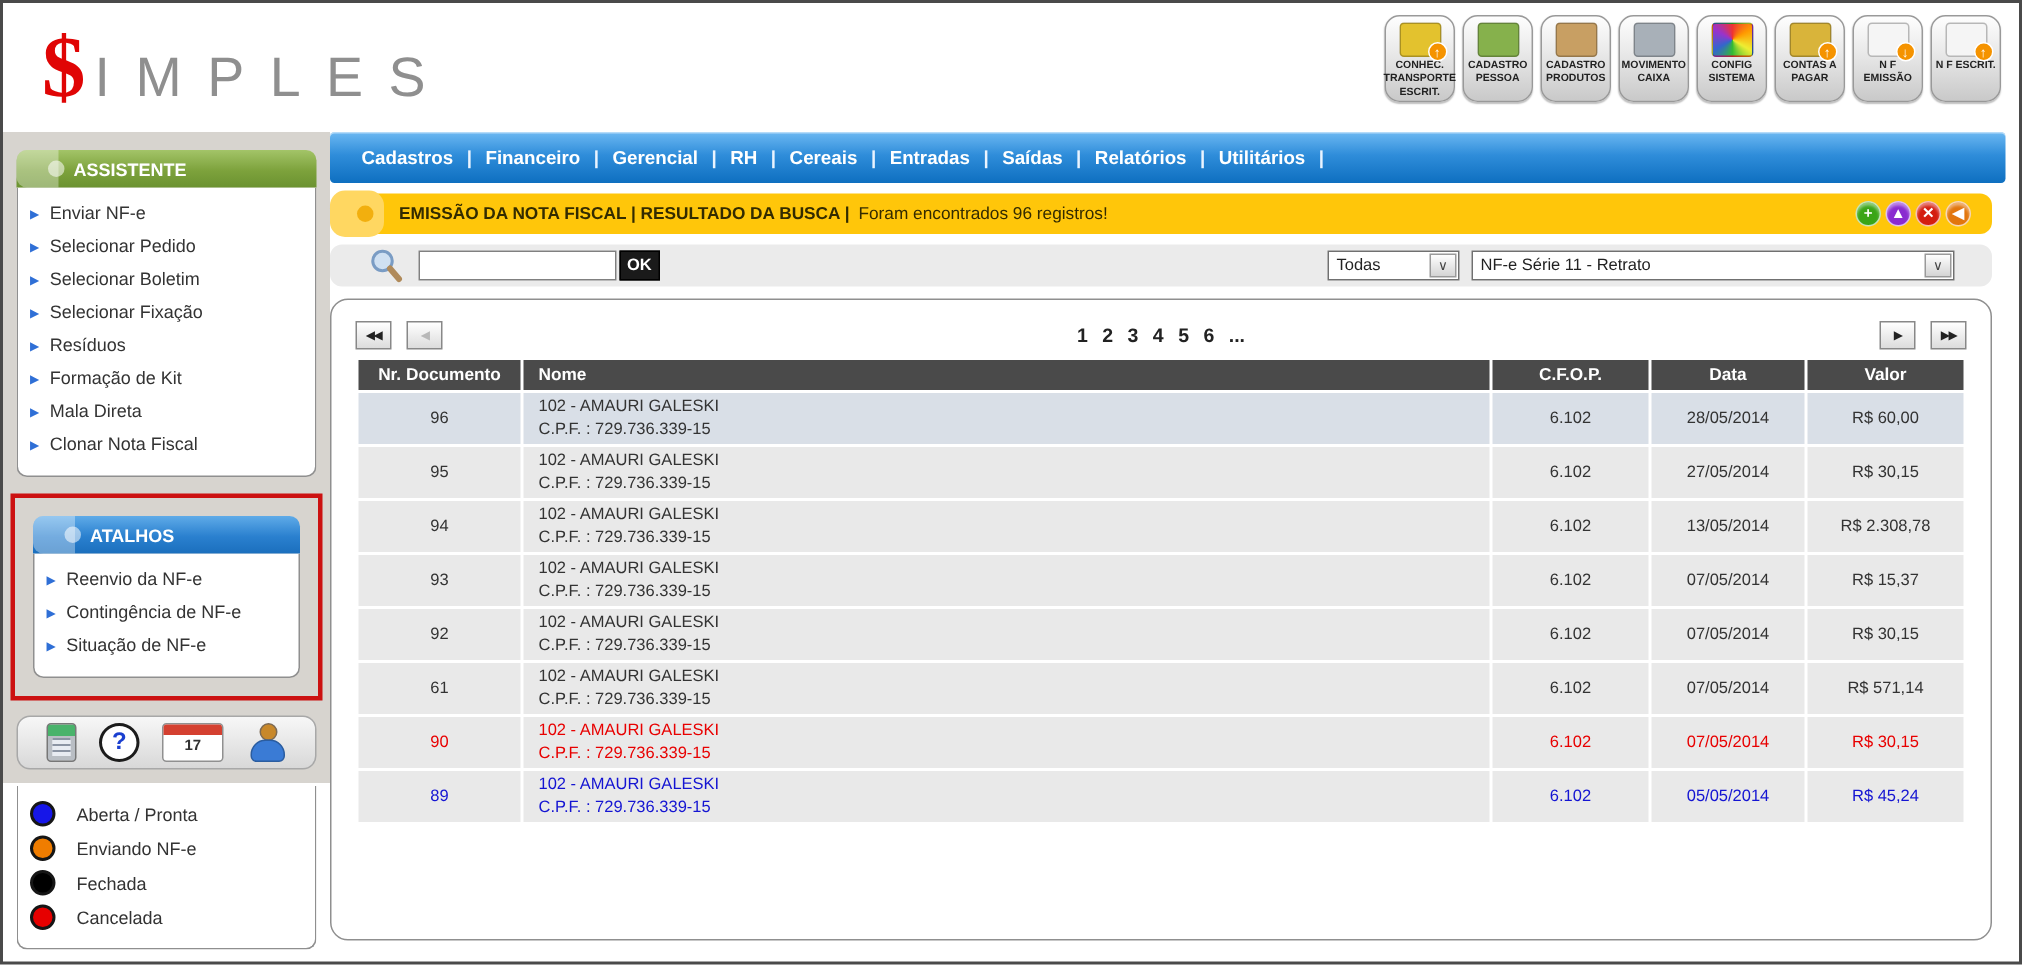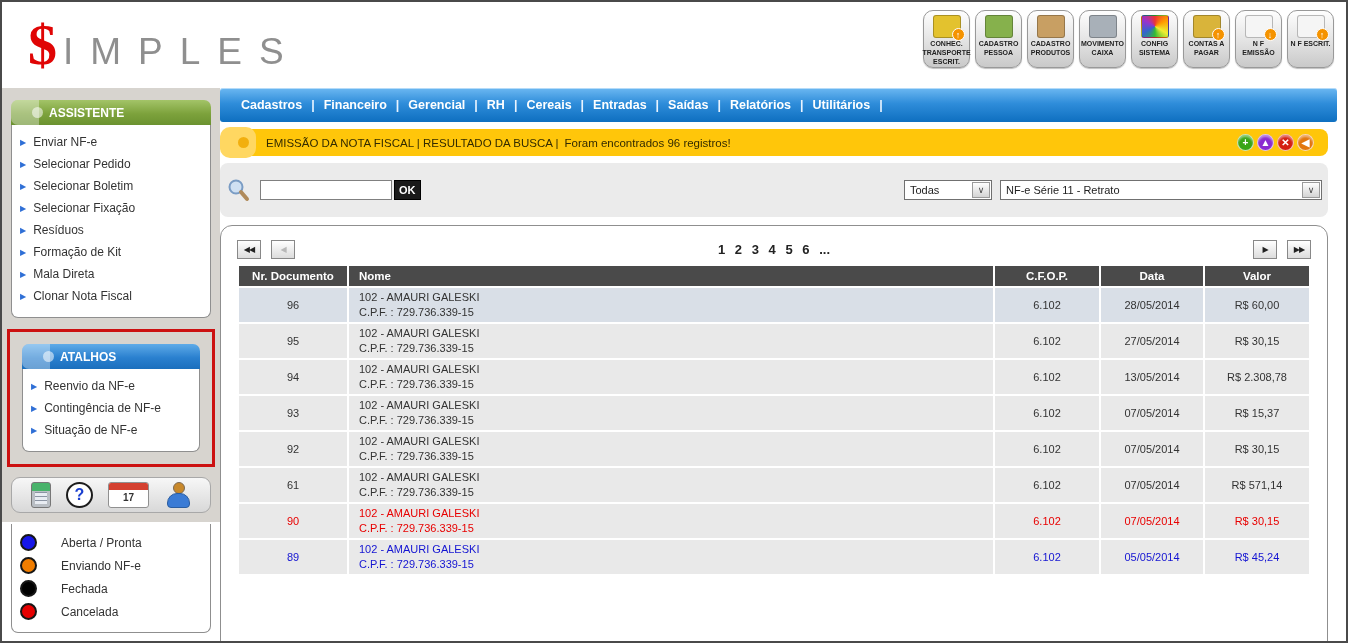--- a/index.html
+++ b/index.html
@@ -55,47 +55,47 @@
   .calc-icon::after { content:""; position:absolute; left:3px; right:3px; bottom:3px; height:12px;
     background:repeating-linear-gradient(0deg,#e8ecf2 0 3px,#8b94a3 3px 4px), repeating-linear-gradient(90deg,#e8ecf2 0 4px,#8b94a3 4px 5px); }
   .help-icon { width:27px; height:26px; background:#fff; border:2px solid #1c1c1c; border-radius:50%; display:flex; align-items:center; justify-content:center;
     color:#1a3fd0; font-weight:bold; font-size:16px; cursor:pointer; }
   .calendar-icon { width:41px; height:26px; background:#fff; border:1px solid #909090; border-radius:3px; position:relative; cursor:pointer;
     font-size:10px; font-weight:bold; color:#333; text-align:center; padding-top:10px; line-height:1; }
   .calendar-icon::before { content:""; position:absolute; left:0; right:0; top:0; height:7px; background:#d44030; border-radius:2px 2px 0 0; }
   .user-icon { width:27px; height:26px; position:relative; cursor:pointer; }
   .user-icon::before { content:""; position:absolute; left:9px; top:0; width:10px; height:10px; border-radius:50%; background:#c8882a; border:1px solid #7c6a54; }
   .user-icon::after { content:""; position:absolute; left:3px; bottom:0; width:21px; height:13px; border-radius:10px 10px 4px 4px; background:#3a7bd5; border:1px solid #2b5da0; }
-  .legend-item { display:flex; align-items:center; gap:24px; padding:3px 2px; font-size:12px; color:#333; cursor:default; }
+  .legend-item { display:flex; align-items:center; gap:14px; padding:3px 2px; font-size:12px; color:#333; cursor:default; }
   .legend-dot { width:17px; height:17px; border-radius:50%; border:2px solid #161616; flex:none; }
   
   .content { flex:1; min-width:0; }
   .navbar {
     height:34px; margin-right:9px; border-radius:3px;
     background:linear-gradient(180deg,#6cb8f2 0%,#2f8dda 45%,#0e6fc0 100%);
     display:flex; align-items:center; padding-left:16px; color:#fff; font-size:12.5px; font-weight:bold;
     box-shadow:inset 0 1px 0 rgba(255,255,255,.5);
   }
   .nav-item { padding:0 5px; cursor:pointer; white-space:nowrap; }
   .nav-sep { padding:0 4px; color:#eaf4ff; cursor:default; }
   .banner {
     height:27px; margin:7px 18px 0 0; background:#ffc60a; border-radius:10px 8px 8px 10px;
     display:flex; align-items:center; position:relative; padding-left:46px; color:#332b00; font-size:11.5px;
   }
   .banner-tab { position:absolute; left:0; top:-2px; width:36px; height:31px; background:#ffd761; border-radius:10px; }
   .banner-tab::after { content:""; position:absolute; right:7px; top:10px; width:11px; height:11px; border-radius:50%; background:#f0a800; opacity:.85; }
-  .banner-title { font-weight:normal; margin-right:6px; white-space:nowrap; }
+  .banner-title { font-weight:bold; margin-right:6px; white-space:nowrap; }
   .banner-msg { white-space:nowrap; }
   .banner-buttons { margin-left:auto; margin-right:14px; display:flex; gap:3px; }
   .circle-btn { width:17px; height:17px; border-radius:50%; color:#fff; font-size:10px; font-weight:bold;
     display:flex; align-items:center; justify-content:center; cursor:pointer; border:1px solid rgba(255,255,255,.7);
     box-shadow:inset 0 2px 2px rgba(255,255,255,.45); line-height:1; }
   .search-strip {
-    height:54px; margin:7px 18px 0 0; background:#ebebeb; border-radius:8px;
-    display:flex; align-items:center; padding:0 6px;
+    height:28px; margin:7px 18px 0 0; background:#ebebeb; border-radius:8px;
+    display:flex; align-items:center; padding:0 25px;
   }
   .search-input { width:132px; height:20px; border:1px solid #808080; margin-left:10px; font-size:12px; padding:0 3px; font-family:inherit; }
   .ok-btn { height:20px; background:#1a1a1a; color:#fff; font-weight:bold; font-size:11px; border:1px solid #000; padding:0 4px; margin-left:2px; cursor:pointer; font-family:inherit; }
   .filters { margin-left:auto; display:flex; gap:8px; }
   .combo { height:20px; background:#fff; border:1px solid #707070; display:flex; align-items:center; font-size:11px; color:#222; padding-left:5px; cursor:pointer; }
   .combo-1 { width:88px; }
   .combo-2 { width:322px; }
   .combo-dd { width:18px; height:16px; margin-left:auto; margin-right:1px; background:linear-gradient(#fefefe,#d4d4d4); border:1px solid #9a9a9a; display:flex; align-items:center; justify-content:center; font-size:9px; color:#444; }
   .table-panel {
     margin:8px 18px 0 0; height:428px; border:1px solid #8f8f8f; border-radius:12px; background:#fff;

